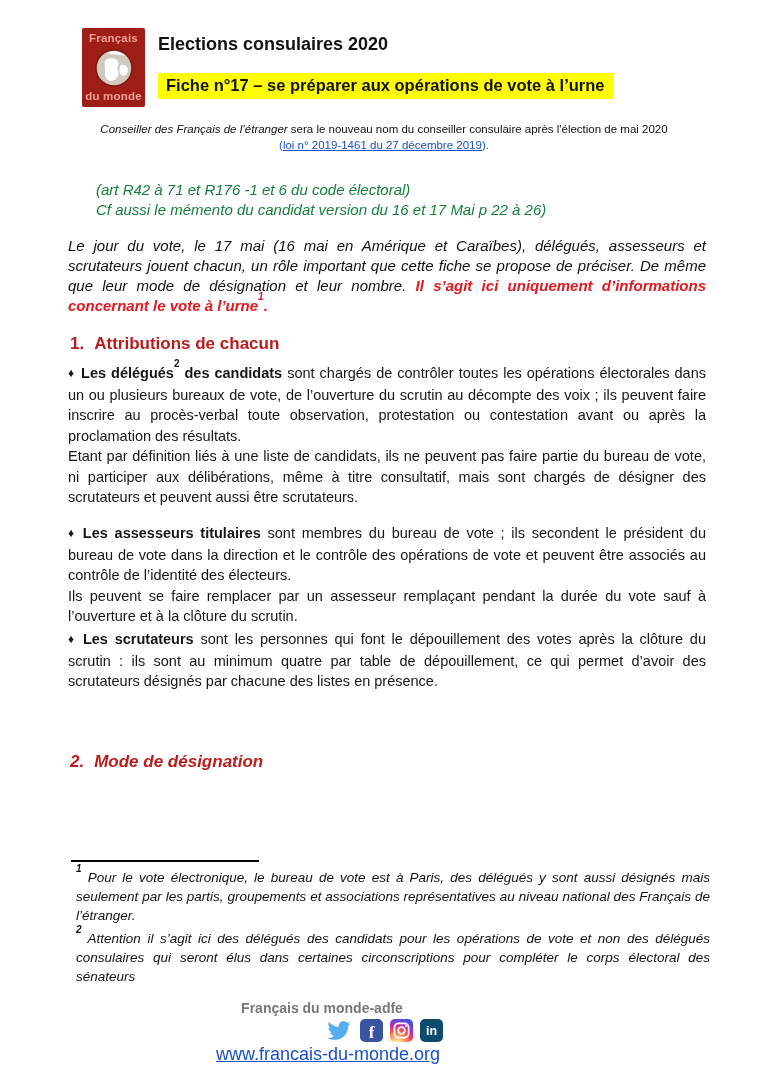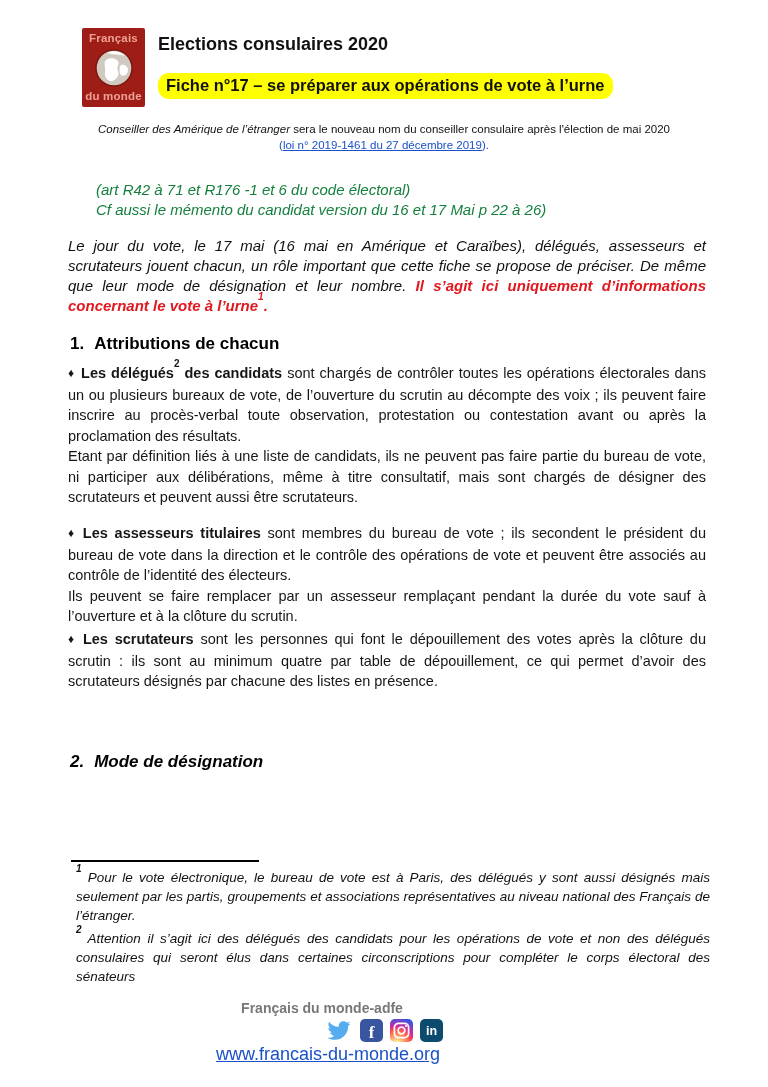--- a/index.html
+++ b/index.html
@@ -19,21 +19,20 @@
   
   .doc-title{
     position:absolute; left:158px; top:34px;
     font-size:18px; font-weight:bold; color:#111;
   }
   .banner{
     position:absolute; left:158px; top:73px;
     background:#ffff00; color:#111;
     font-size:16.5px; font-weight:bold; padding:3px 8px 4px 8px;
     white-space:nowrap;
-    border-radius:11px;
   }
   .top-note{
     position:absolute; left:0; top:121px; width:768px;
     text-align:center; font-size:11.5px; line-height:16px; color:#111;
   }
   .top-note .it{font-style:italic;}
   .top-note .lnk-wrap{color:#1a50c8;}
   .top-note a{color:#1a50c8; text-decoration:underline; cursor:pointer;}
   
   .reference{
@@ -43,21 +42,21 @@
   .intro{
     position:absolute; left:68px; top:236px; width:638px;
     font-style:italic; font-size:15px; line-height:20px;
     text-align:justify; color:#111;
   }
   .red-b{color:#e1181f; font-weight:bold;}
   sup.s{font-size:10px; font-weight:bold; position:relative; top:-5px; line-height:0;}
   
   .h{
     position:absolute; left:70px;
-    font-size:17px; font-weight:bold; color:#000000;
+    font-size:17px; font-weight:bold; color:#b91c1c;
   }
   .h .num{margin-right:10px;}
   .blk{
     position:absolute; left:68px; width:638px;
     font-size:14.5px; line-height:20.5px; text-align:justify; color:#161616;
   }
   .blk p{margin:0;}
   .bullet{font-size:12px; margin-right:6px; position:relative; top:-1px;}
   .b{font-weight:bold;}
   
@@ -109,21 +108,21 @@
       <path d="M27 18 C30 17 34 19 34 23 C34 27 30 30 27 28 C25 26 25 20 27 18 Z" fill="#ffffff"></path>
       <circle cx="20" cy="21" r="18" fill="none" stroke="#7d150f" stroke-width="1.4"></circle>
     </svg>
     <span class="lg-txt">du monde</span>
   </div>
 
   <div class="doc-title">Elections consulaires 2020</div>
   <div class="banner">Fiche n°17 – se préparer aux opérations de vote à l’urne</div>
 
   <div class="top-note">
-    <div><span class="it">Conseiller des Amérique de l’étranger</span><span> sera le nouveau nom du conseiller consulaire après l'élection de mai 2020</span></div>
+    <div><span class="it">Conseiller des Français de l’étranger</span><span> sera le nouveau nom du conseiller consulaire après l'élection de mai 2020</span></div>
     <div class="lnk-wrap"><span>(</span><a>loi n° 2019-1461 du 27 décembre 2019</a><span>).</span></div>
   </div>
 
   <div class="reference">
     <div>(art R42 à 71 et R176 -1 et 6 du code électoral)</div>
     <div>Cf aussi le mémento du candidat version du 16 et 17 Mai  p 22 à 26)</div>
   </div>
 
   <div class="intro">
     <span>Le jour du vote, le 17 mai (16 mai en Amérique et Caraïbes), délégués, assesseurs et scrutateurs jouent chacun, un rôle important que cette fiche se propose de préciser. De même que leur mode de désignation et leur nombre. </span><span class="red-b"><span>Il s’agit ici uniquement d’informations concernant le vote à l’urne</span><sup class="s">1</sup><span>.</span></span>

